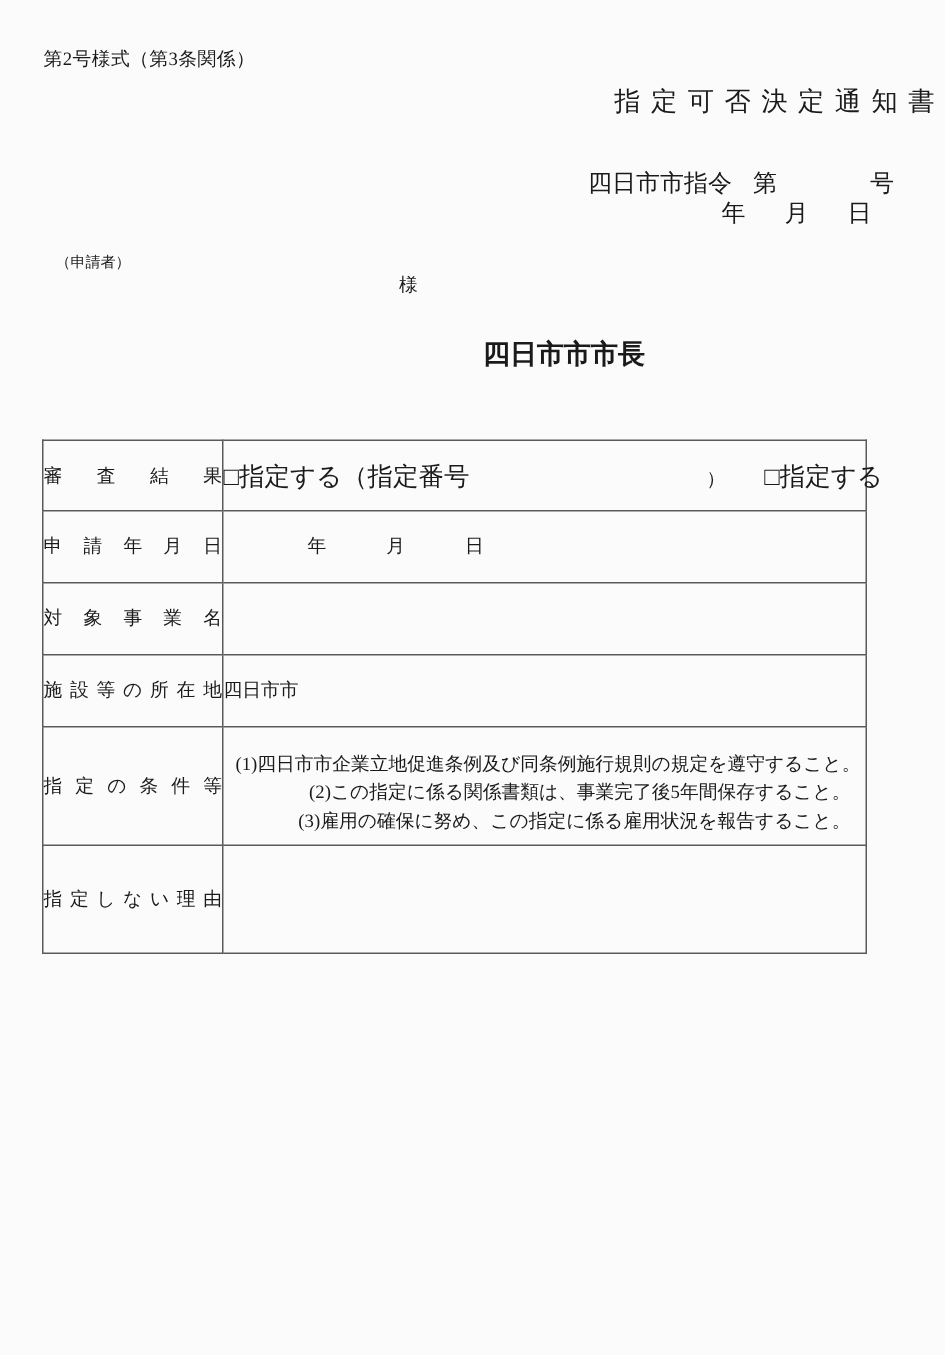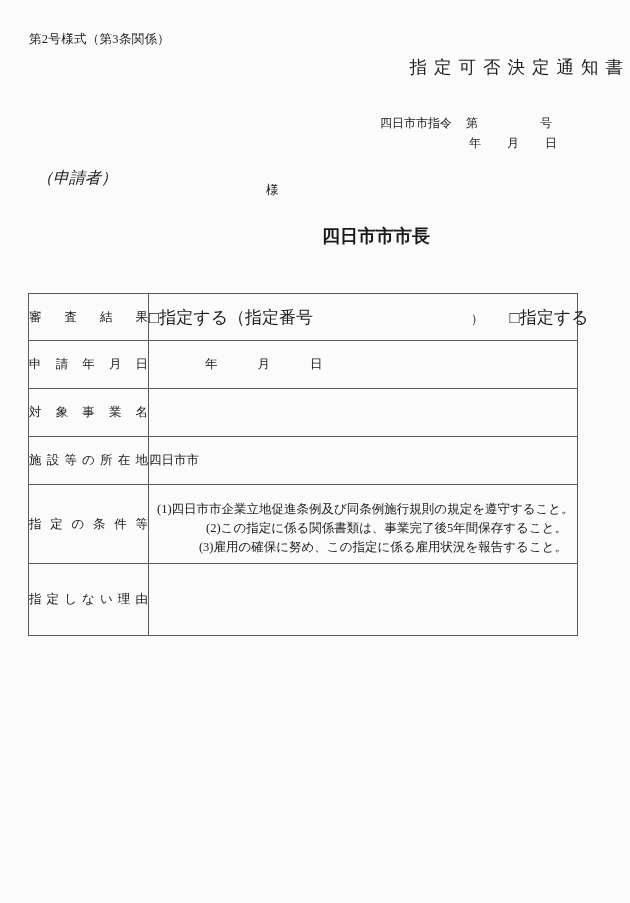--- a/index.html
+++ b/index.html
@@ -41,42 +41,41 @@
     text-align: right;
     font-size: 17.5px;
     letter-spacing: 7px;
     text-indent: 7px;
     white-space: nowrap;
   }
 
   
   .issue-block {
     position: absolute;
-    left: 380px;
+    left: 392px;
     top: 113px;
-    font-size: 12px;
+    font-size: 16px;
     line-height: 20px;
     white-space: nowrap;
   }
   .issue-line-1 .lbl { margin-right: 14px; }
   .issue-line-1 .dai { margin-right: 62px; }
   .issue-line-2 {
     padding-left: 89px;
   }
   .issue-line-2 .nen { margin-right: 26px; }
   .issue-line-2 .getsu { margin-right: 26px; }
 
   
   .applicant-label {
     position: absolute;
     left: 37px;
     top: 168px;
-    font-size: 16px;
-    white-space: nowrap;
-    font-style: italic;
+    font-size: 10px;
+    white-space: nowrap;
   }
   .applicant-sama {
     position: absolute;
     left: 266px;
     top: 182px;
     font-size: 12.5px;
     white-space: nowrap;
   }
   .mayor {
     position: absolute;

